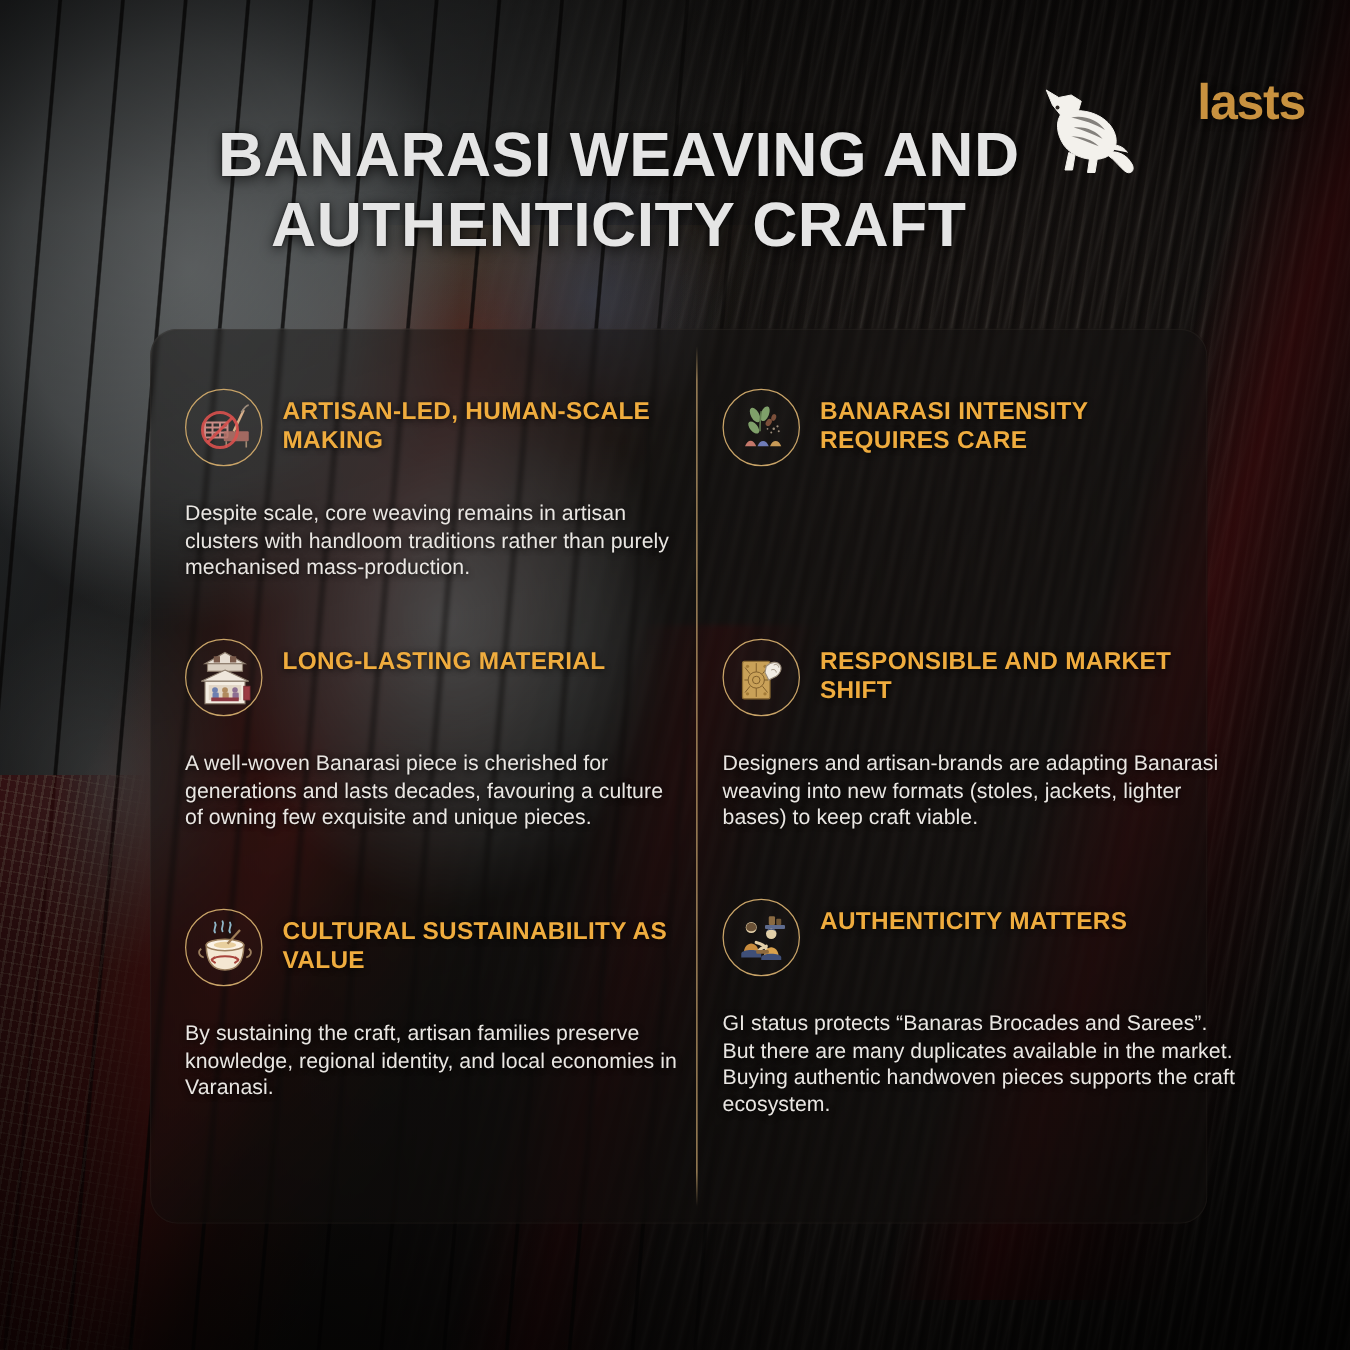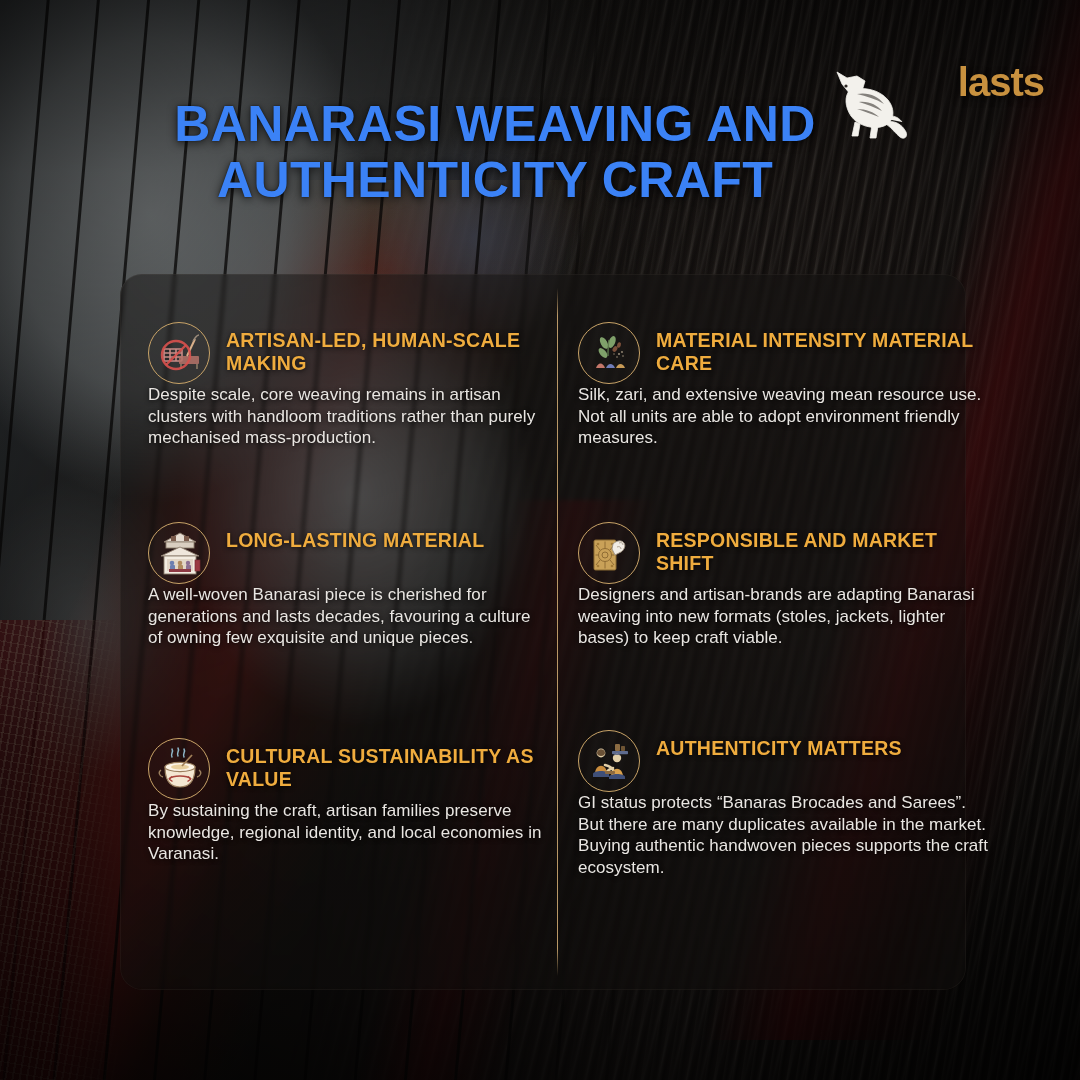--- a/index.html
+++ b/index.html
@@ -124,38 +124,38 @@
   }
 
   
   .header { position:absolute; left:0; top:0; width:1080px; height:262px; }
 
   .title {
     position:absolute; left:90px; top:96px; width:810px;
     text-align:center;
     font-size:50px; line-height:56px;
     font-weight:bold; letter-spacing:0.4px;
-    color:#3b82f6;
+    color:#e5e5e5;
     text-shadow:0 2px 10px rgba(0,0,0,0.75), 0 0 2px rgba(0,0,0,0.6);
   }
   .title .l2 { display:block; }
 
   
   .brand { position:absolute; right:34px; top:30px; width:230px; height:112px; }
   .brand-cat { position:absolute; left:8px; top:34px; width:94px; height:78px; }
   .brand-word {
     position:absolute; right:2px; top:30px;
     font-size:40px; font-weight:bold; letter-spacing:-1px;
     color:#C8913F;
     text-shadow:0 2px 8px rgba(0,0,0,0.7);
   }
 
   
   .panel {
-    position:absolute; left:120px; top:274px;
+    position:absolute; left:120px; top:263px;
     width:846px; height:716px;
     border-radius:22px;
     background:linear-gradient(160deg, rgba(24,22,21,0.52) 0%, rgba(16,14,13,0.44) 45%, rgba(20,17,15,0.40) 100%);
     backdrop-filter:blur(2px);
     box-shadow:inset 0 0 0 1px rgba(255,235,200,0.045);
   }
 
   .divider {
     position:absolute; left:437px; top:14px;
     width:1px; height:688px;
@@ -188,20 +188,21 @@
 
   .card-title {
     padding-top:7px;
     font-size:19.5px; line-height:23px;
     font-weight:bold; letter-spacing:0.25px;
     color:#EFAC3E;
     text-shadow:0 1px 5px rgba(0,0,0,0.8);
   }
 
   .card-body {
+    margin-top:27px;
     font-size:17px; line-height:21.5px;
     color:#E9E6E2; letter-spacing:0.05px;
     text-shadow:0 1px 5px rgba(0,0,0,0.9);
   }
   .card.c1 .card-body, .card.c3 .card-body, .card.c5 .card-body { width:400px; }
   .card.c2 .card-body, .card.c4 .card-body, .card.c6 .card-body { width:412px; }
 </style>
 </head>
 <body>
 
@@ -299,23 +300,22 @@
                   <circle cx="43" cy="29" r="0.9"></circle>
                 <circle cx="38" cy="34" r="0.8"></circle>
                   <circle cx="44" cy="33" r="0.8"></circle>
                 <circle cx="35" cy="31" r="0.7"></circle>
               </g>
               <path d="M17 45 C19 39 24 39 26 45 Z" fill="#c4776a"></path>
               <path d="M27 45 C29 39.5 34 39.5 36 45 Z" fill="#6f7cb8"></path>
               <path d="M37 45 C39 39.5 44 39.5 46 45 Z" fill="#c79a56"></path>
             </svg>
           </div>
-          <div class="card-title">MATERIAL INTENSITY MATERIAL CARE</div>
-        </div>
-        <div class="card-body">Silk, zari, and extensive weaving mean resource use. Not all units are able to adopt environment friendly measures.</div>
+          <div class="card-title">BANARASI INTENSITY REQUIRES CARE</div>
+        </div>
       </div>
 
       <div class="card c3">
         <div class="card-head">
           <div class="icon-circle">
             <svg viewBox="0 0 62 62">
               <path d="M31 10 L47 19 L15 19 Z" fill="#e6ddd2" stroke="#8d7e6e" stroke-width="0.9"></path>
               <rect x="17" y="19" width="28" height="6" fill="#d9cec0" stroke="#8d7e6e" stroke-width="0.9"></rect>
               <rect x="22" y="13" width="5" height="5" fill="#7a5a4a"></rect>
               <rect x="35" y="13" width="5" height="5" fill="#7a5a4a"></rect>

